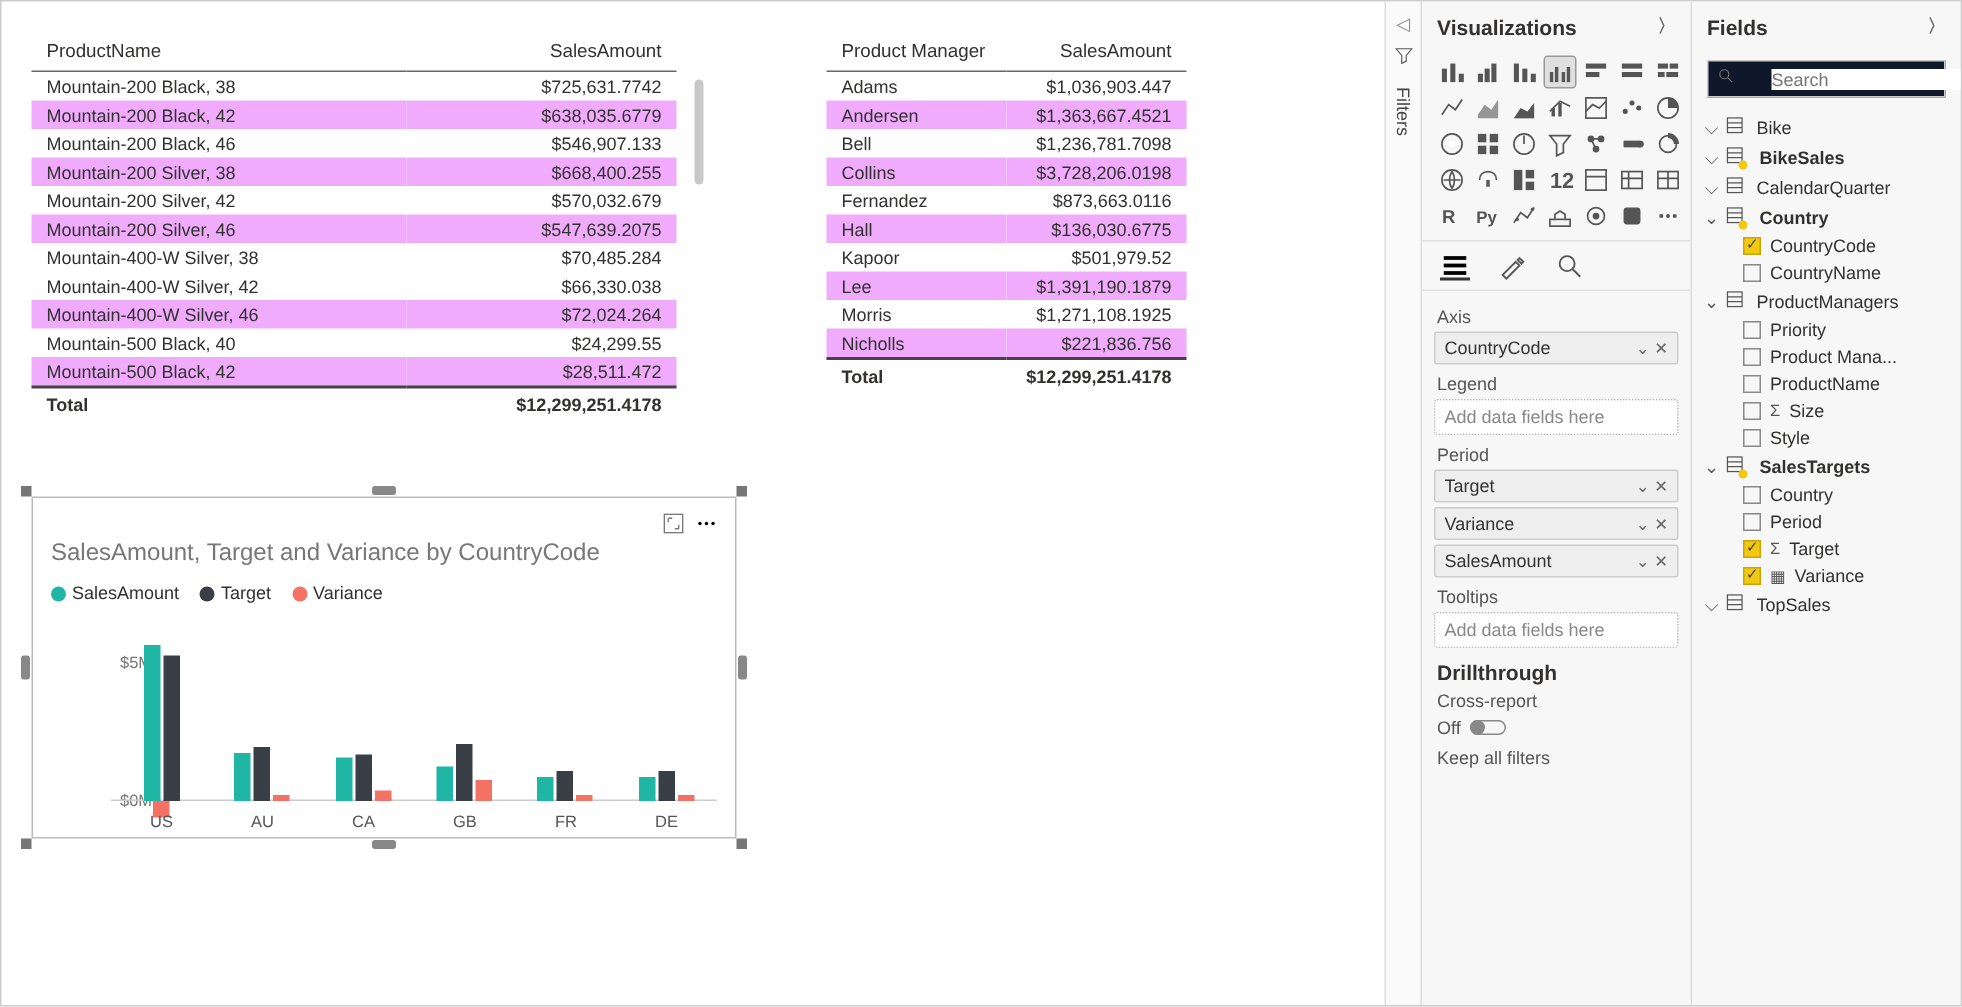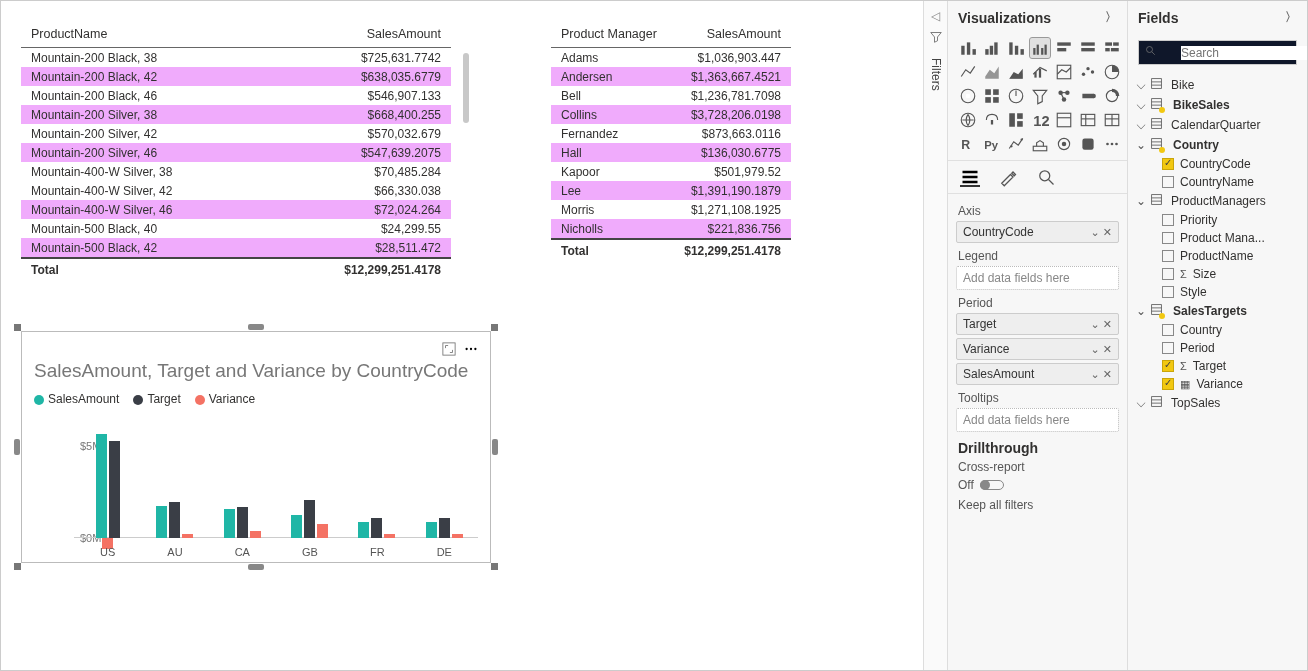--- a/index.html
+++ b/index.html
@@ -23,21 +23,21 @@
   .sel-handles { position:absolute; inset:-4px; pointer-events:none;}
   .sel-handles .h { position:absolute; width:7px; height:7px; background:#777; }
   .sel-handles .h.tl{top:-4px;left:-4px}.sel-handles .h.tr{top:-4px;right:-4px}.sel-handles .h.bl{bottom:-4px;left:-4px}.sel-handles .h.br{bottom:-4px;right:-4px}
   .sel-handles .m { position:absolute; }
   .sel-handles .m.t{top:-4px;left:50%;transform:translateX(-50%);width:16px;height:6px;background:#888;border-radius:2px;}
   .sel-handles .m.b{bottom:-4px;left:50%;transform:translateX(-50%);width:16px;height:6px;background:#888;border-radius:2px;}
   .sel-handles .m.l{left:-4px;top:50%;transform:translateY(-50%);width:6px;height:16px;background:#888;border-radius:2px;}
   .sel-handles .m.r{right:-4px;top:50%;transform:translateY(-50%);width:6px;height:16px;background:#888;border-radius:2px;}
   .chart-head { display:flex; justify-content:flex-end; gap:8px; margin-bottom:4px; }
   .chart-head .ico { width:14px; height:14px; color:#777; }
-  .chart-title { color:#777; font-size:19px; margin-bottom:10px;}
+  .chart-title { color:#777; font-size:16px; margin-bottom:10px;}
   .legend { display:flex; gap:14px; font-size:12px; margin-bottom:10px; align-items:center;}
   .legend .sw { width:10px;height:10px;border-radius:50%;display:inline-block;margin-right:4px;vertical-align:middle;}
   .axis-label { position:absolute; left:6px; font-size:11px; color:#777;}
   .chart-body { position:relative; height:140px; margin-left:40px; }
   .baseline { position:absolute; left:0;right:0;bottom:18px;border-top:1px solid #ccc;}
   .bars-row { position:absolute; left:0; right:0; bottom:18px; display:flex; justify-content:space-around; align-items:flex-end; height:120px;}
   .grp { display:flex; gap:2px; align-items:flex-end; width:48px; justify-content:center; position:relative;}
   .bar { width:11px; }
   .neg { position:absolute; top:100%; }
   .cats { position:absolute; left:0;right:0; bottom:-2px; display:flex; justify-content:space-around; font-size:11px; color:#555;}

